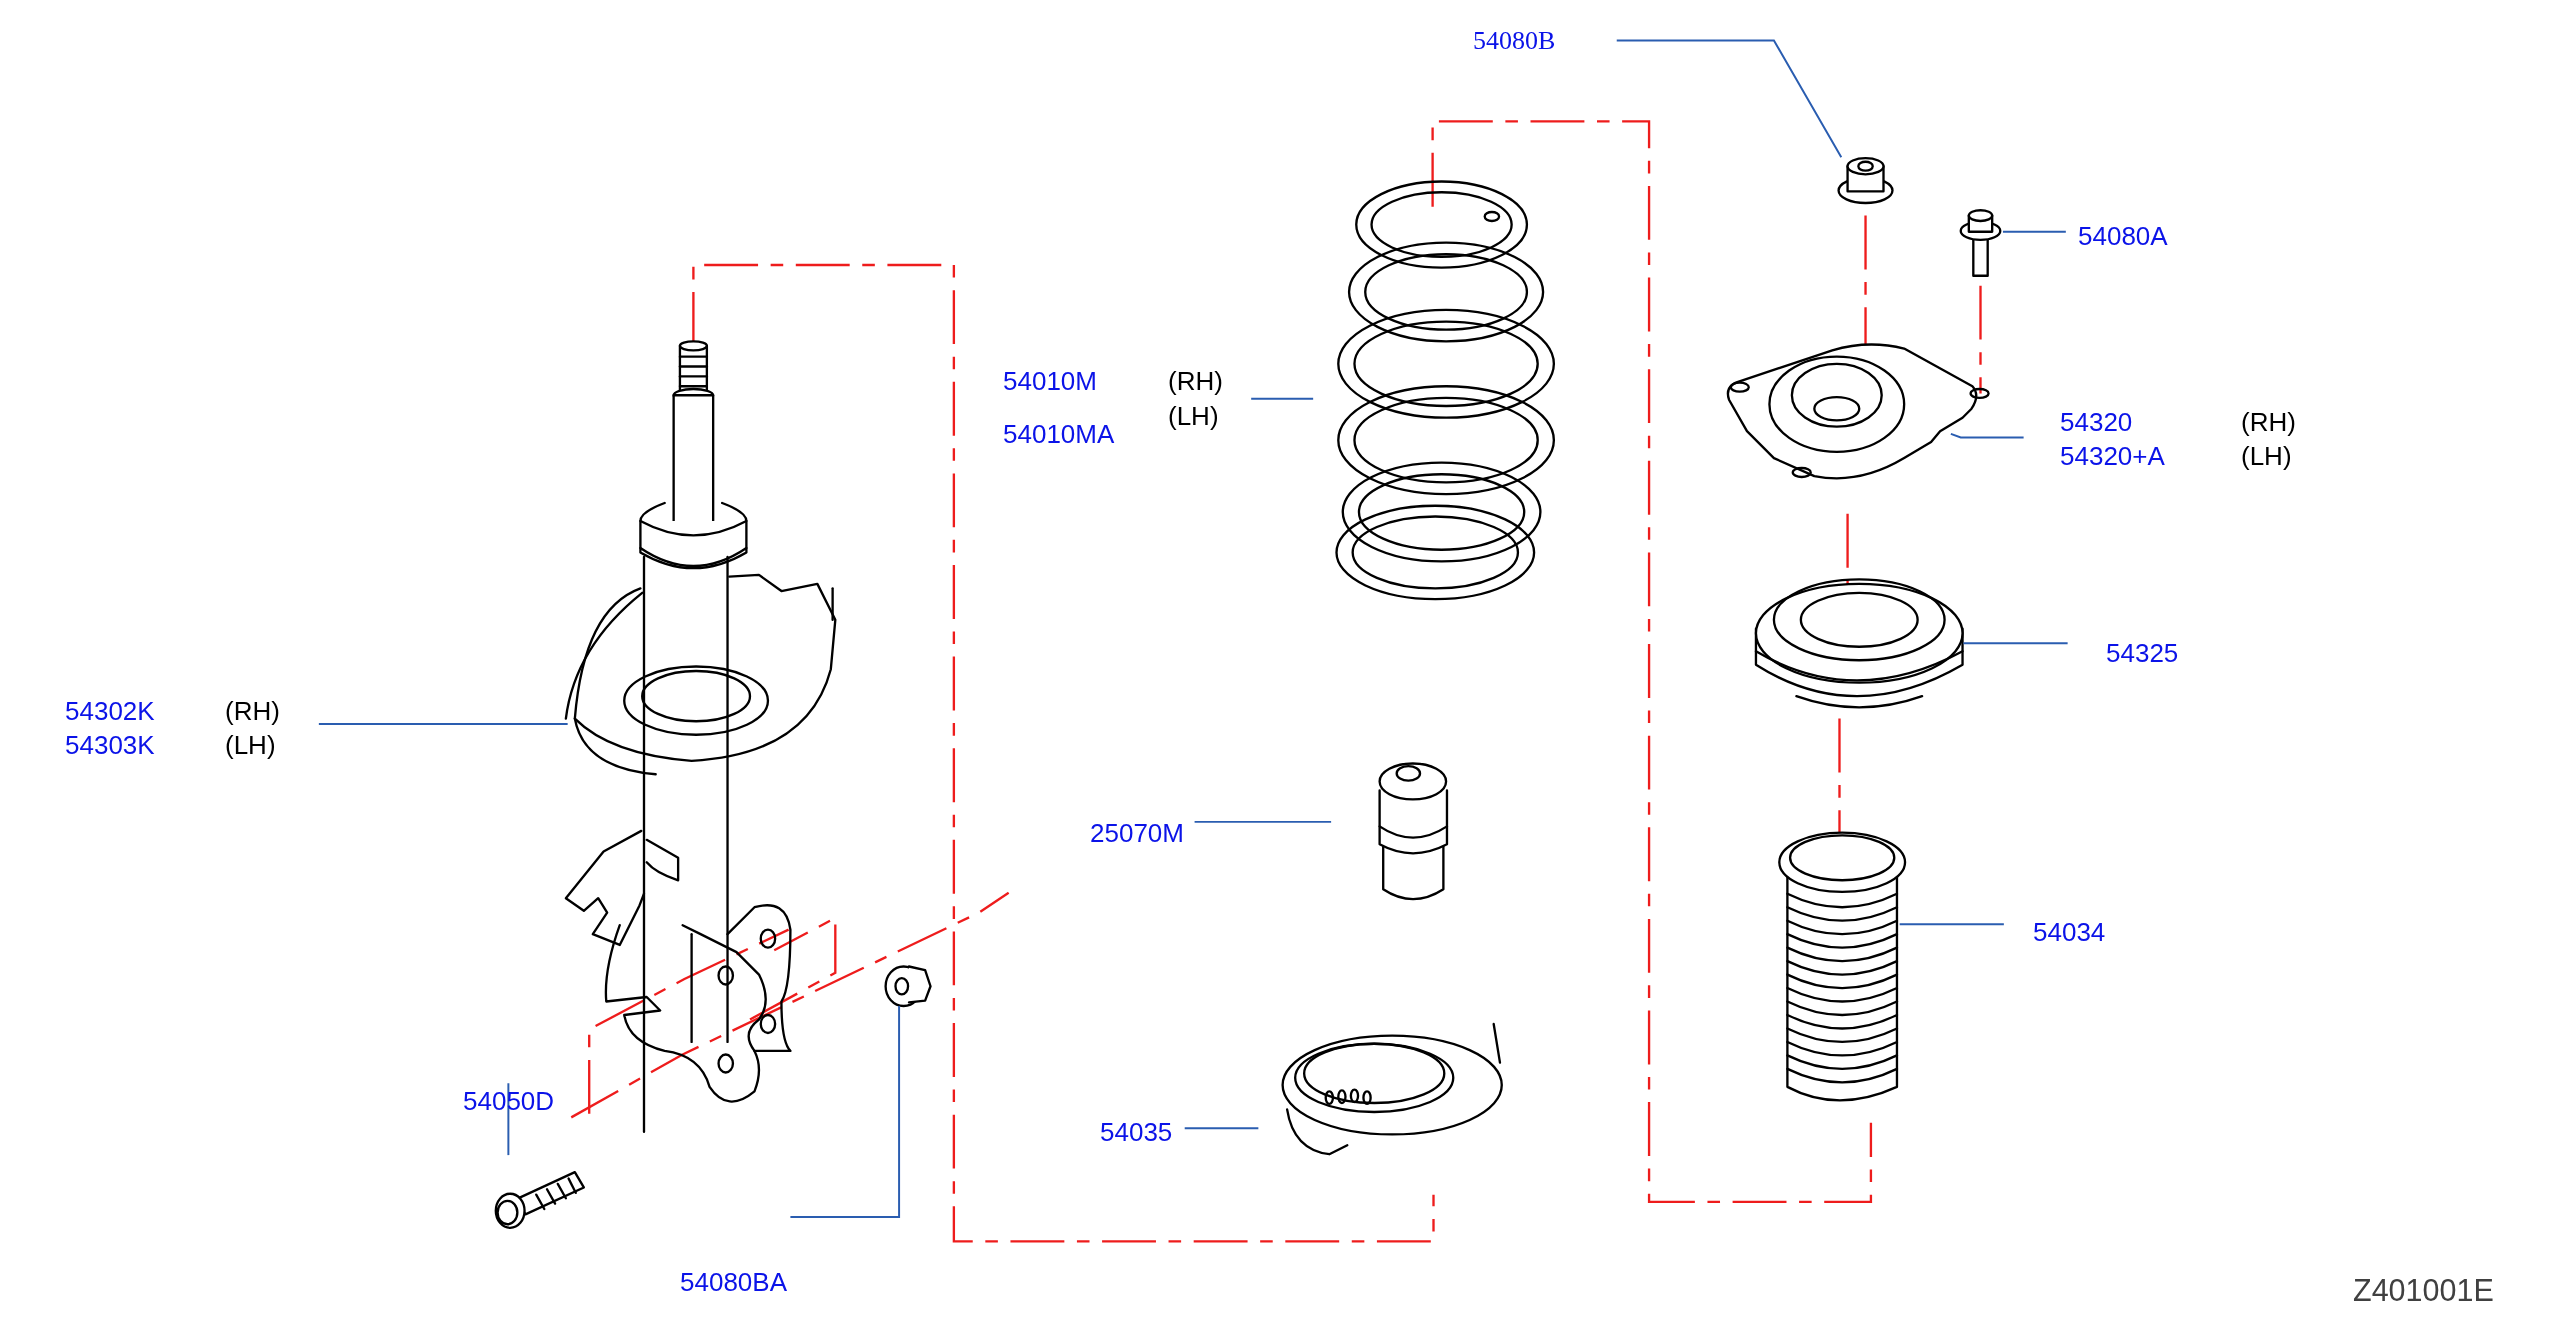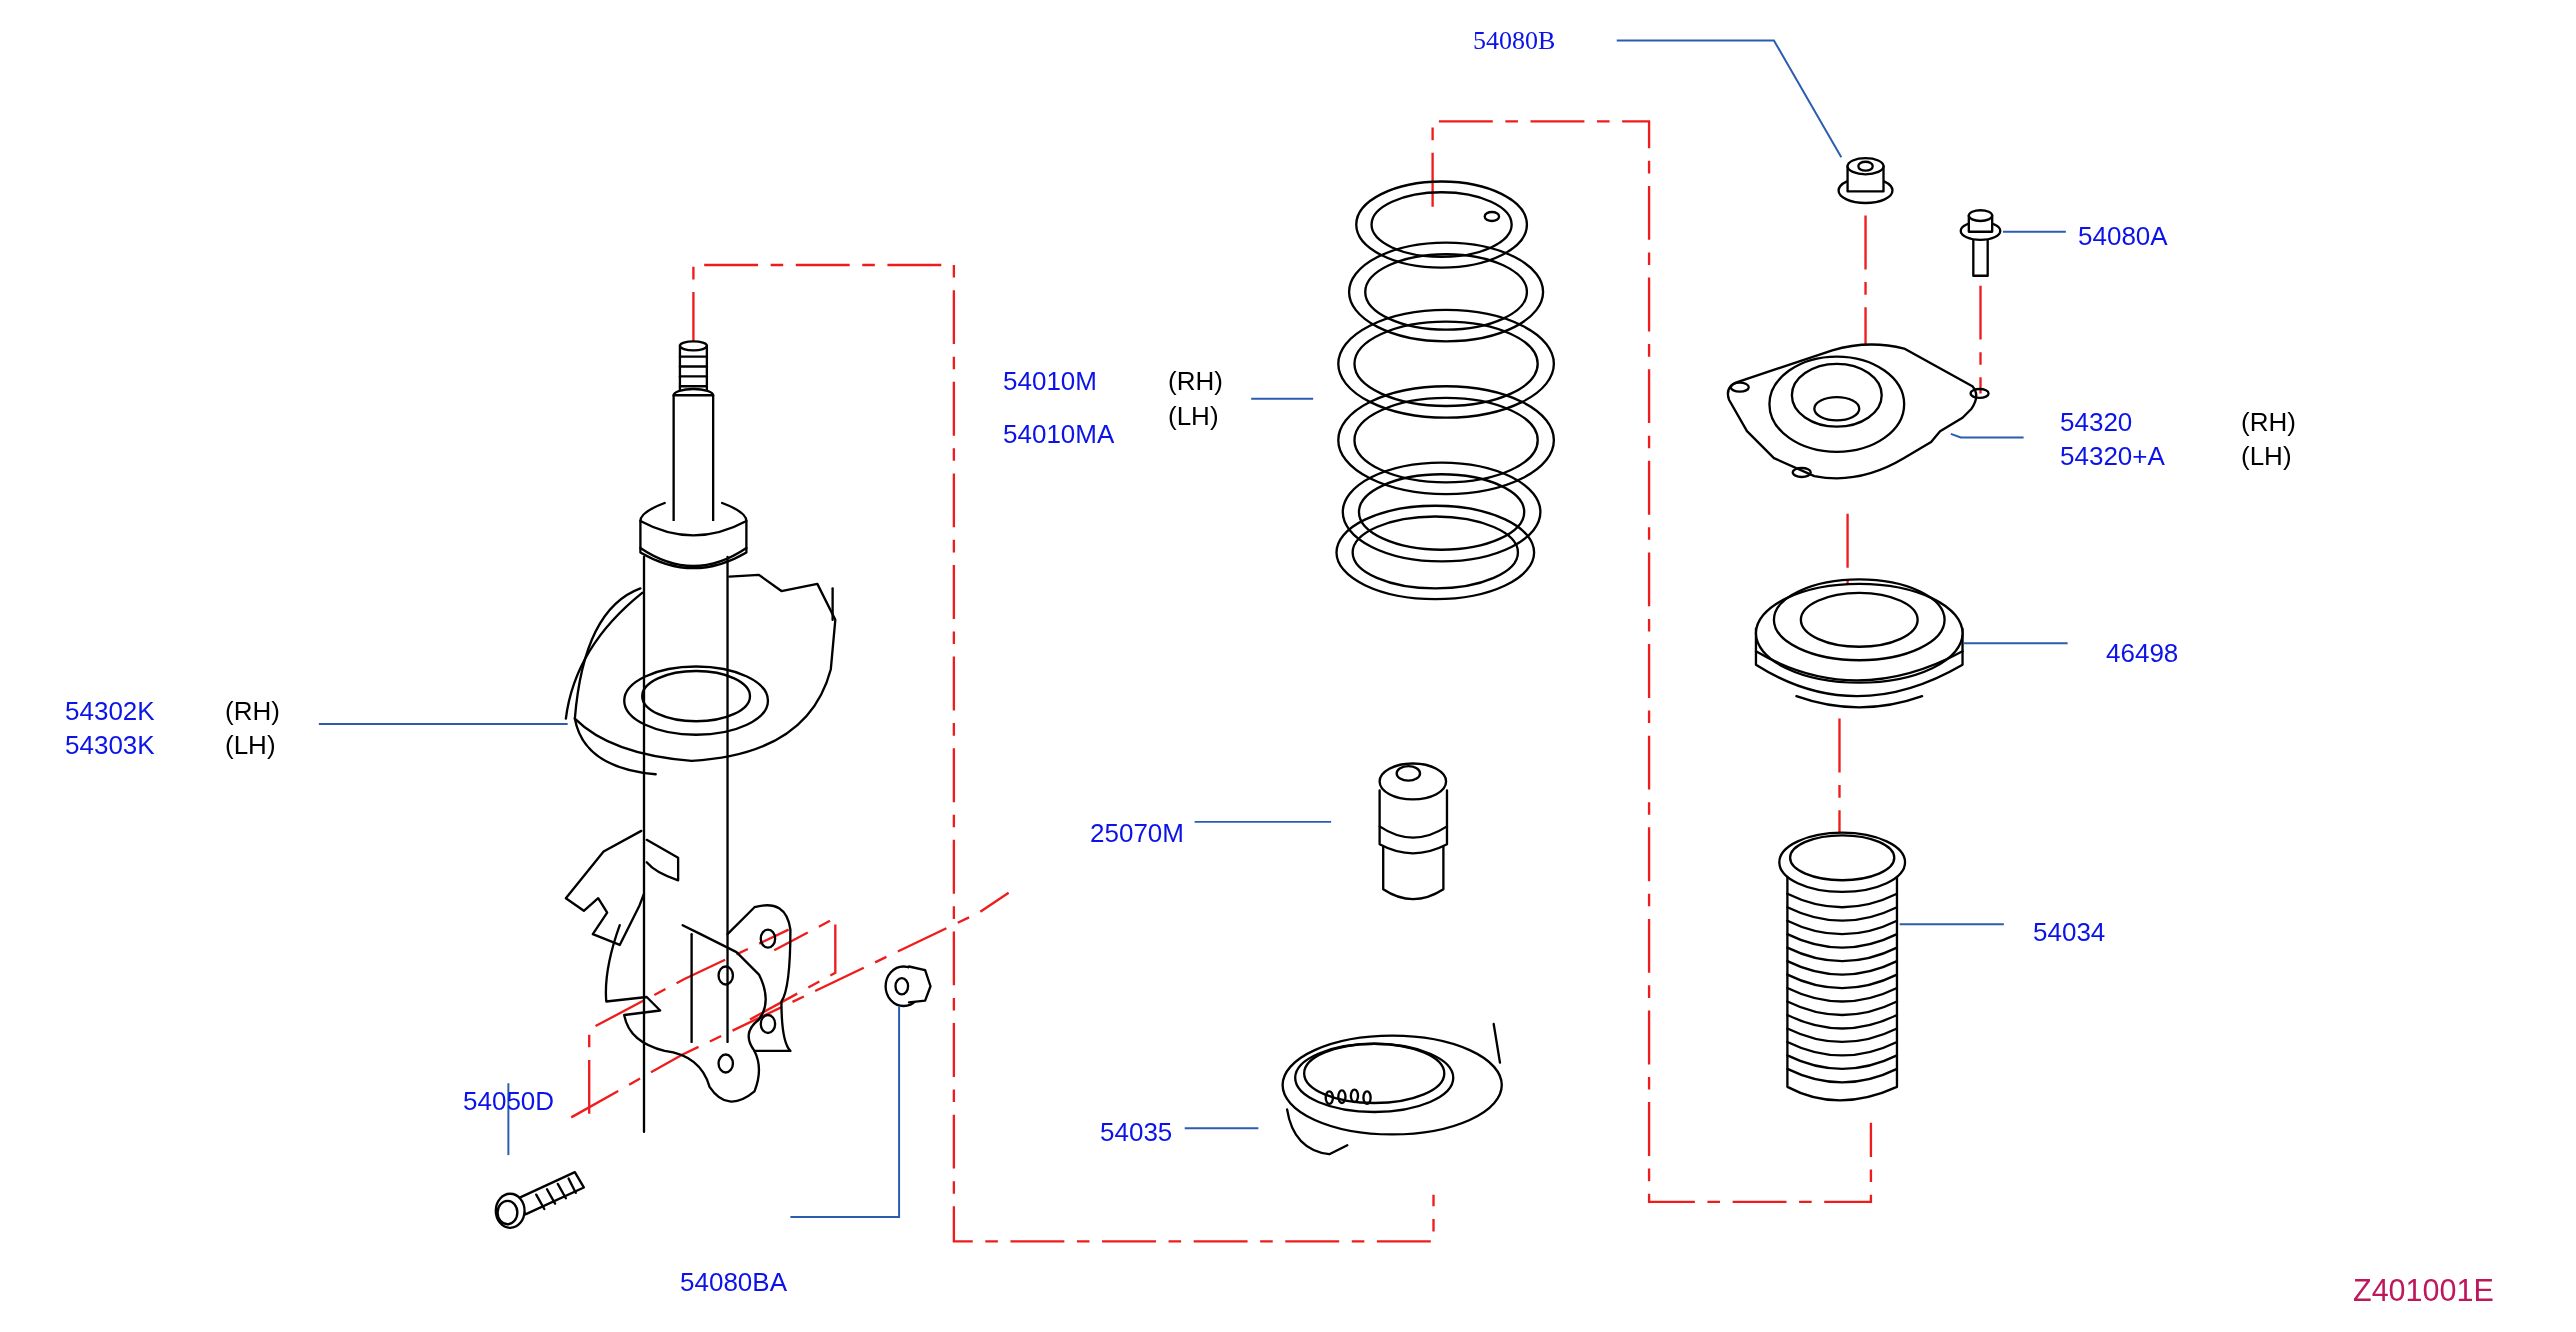--- a/index.html
+++ b/index.html
@@ -1,20 +1,20 @@
 <!DOCTYPE html>
 <html style="font-size:14.4px"><head>
 <meta charset="utf-8">
 <style>
   html, body { margin:0; padding:0; background:#ffffff; }
   body { width:2576px; height:1333px; position:relative; overflow:hidden; font-family:"Liberation Sans", sans-serif; }
   #canvas { position:absolute; left:0; top:0; width:2576px; height:1333px; }
   .lbl { position:absolute; font-size:26px; color:#0b13e8; white-space:nowrap; line-height:1; }
   .side { position:absolute; font-size:26px; color:#000; white-space:nowrap; line-height:1; }
-  .code { position:absolute; font-size:30.5px; color:#be185d; white-space:nowrap; line-height:1; }
+  .code { position:absolute; font-size:30.5px; color:#404040; white-space:nowrap; line-height:1; }
   svg .part { fill:none; stroke:#000; stroke-width:2.6; stroke-linejoin:round; stroke-linecap:round; }
   svg .fillw { fill:#fff; }
   svg .lead { fill:none; stroke:#2a5db0; stroke-width:2.2; }
   svg .cl { fill:none; stroke:#ee1c1c; stroke-width:2.6; stroke-dasharray:60 14 14 14; }
 </style>
 </head>
 <body>
 
 <svg id="canvas" viewBox="0 0 2868 1484" xmlns="http://www.w3.org/2000/svg">
 
@@ -195,21 +195,21 @@
 <span class="lbl" style="left:1003px;top:368px;">54010M</span>
 <span class="side" style="left:1168px;top:368px;">(RH)</span>
 <span class="lbl" style="left:1003px;top:421px;">54010MA</span>
 <span class="side" style="left:1168px;top:403px;">(LH)</span>
 
 <span class="lbl" style="left:2060px;top:409px;">54320</span>
 <span class="side" style="left:2241px;top:409px;">(RH)</span>
 <span class="lbl" style="left:2060px;top:443px;">54320+A</span>
 <span class="side" style="left:2241px;top:443px;">(LH)</span>
 
-<span class="lbl" style="left:2106px;top:640px;">46498</span>
+<span class="lbl" style="left:2106px;top:640px;">54325</span>
 
 <span class="lbl" style="left:65px;top:698px;">54302K</span>
 <span class="side" style="left:225px;top:698px;">(RH)</span>
 <span class="lbl" style="left:65px;top:732px;">54303K</span>
 <span class="side" style="left:225px;top:732px;">(LH)</span>
 
 <span class="lbl" style="left:1090px;top:820px;">25070M</span>
 <span class="lbl" style="left:2033px;top:919px;">54034</span>
 <span class="lbl" style="left:1100px;top:1119px;">54035</span>
 <span class="lbl" style="left:463px;top:1088px;">54050D</span>

